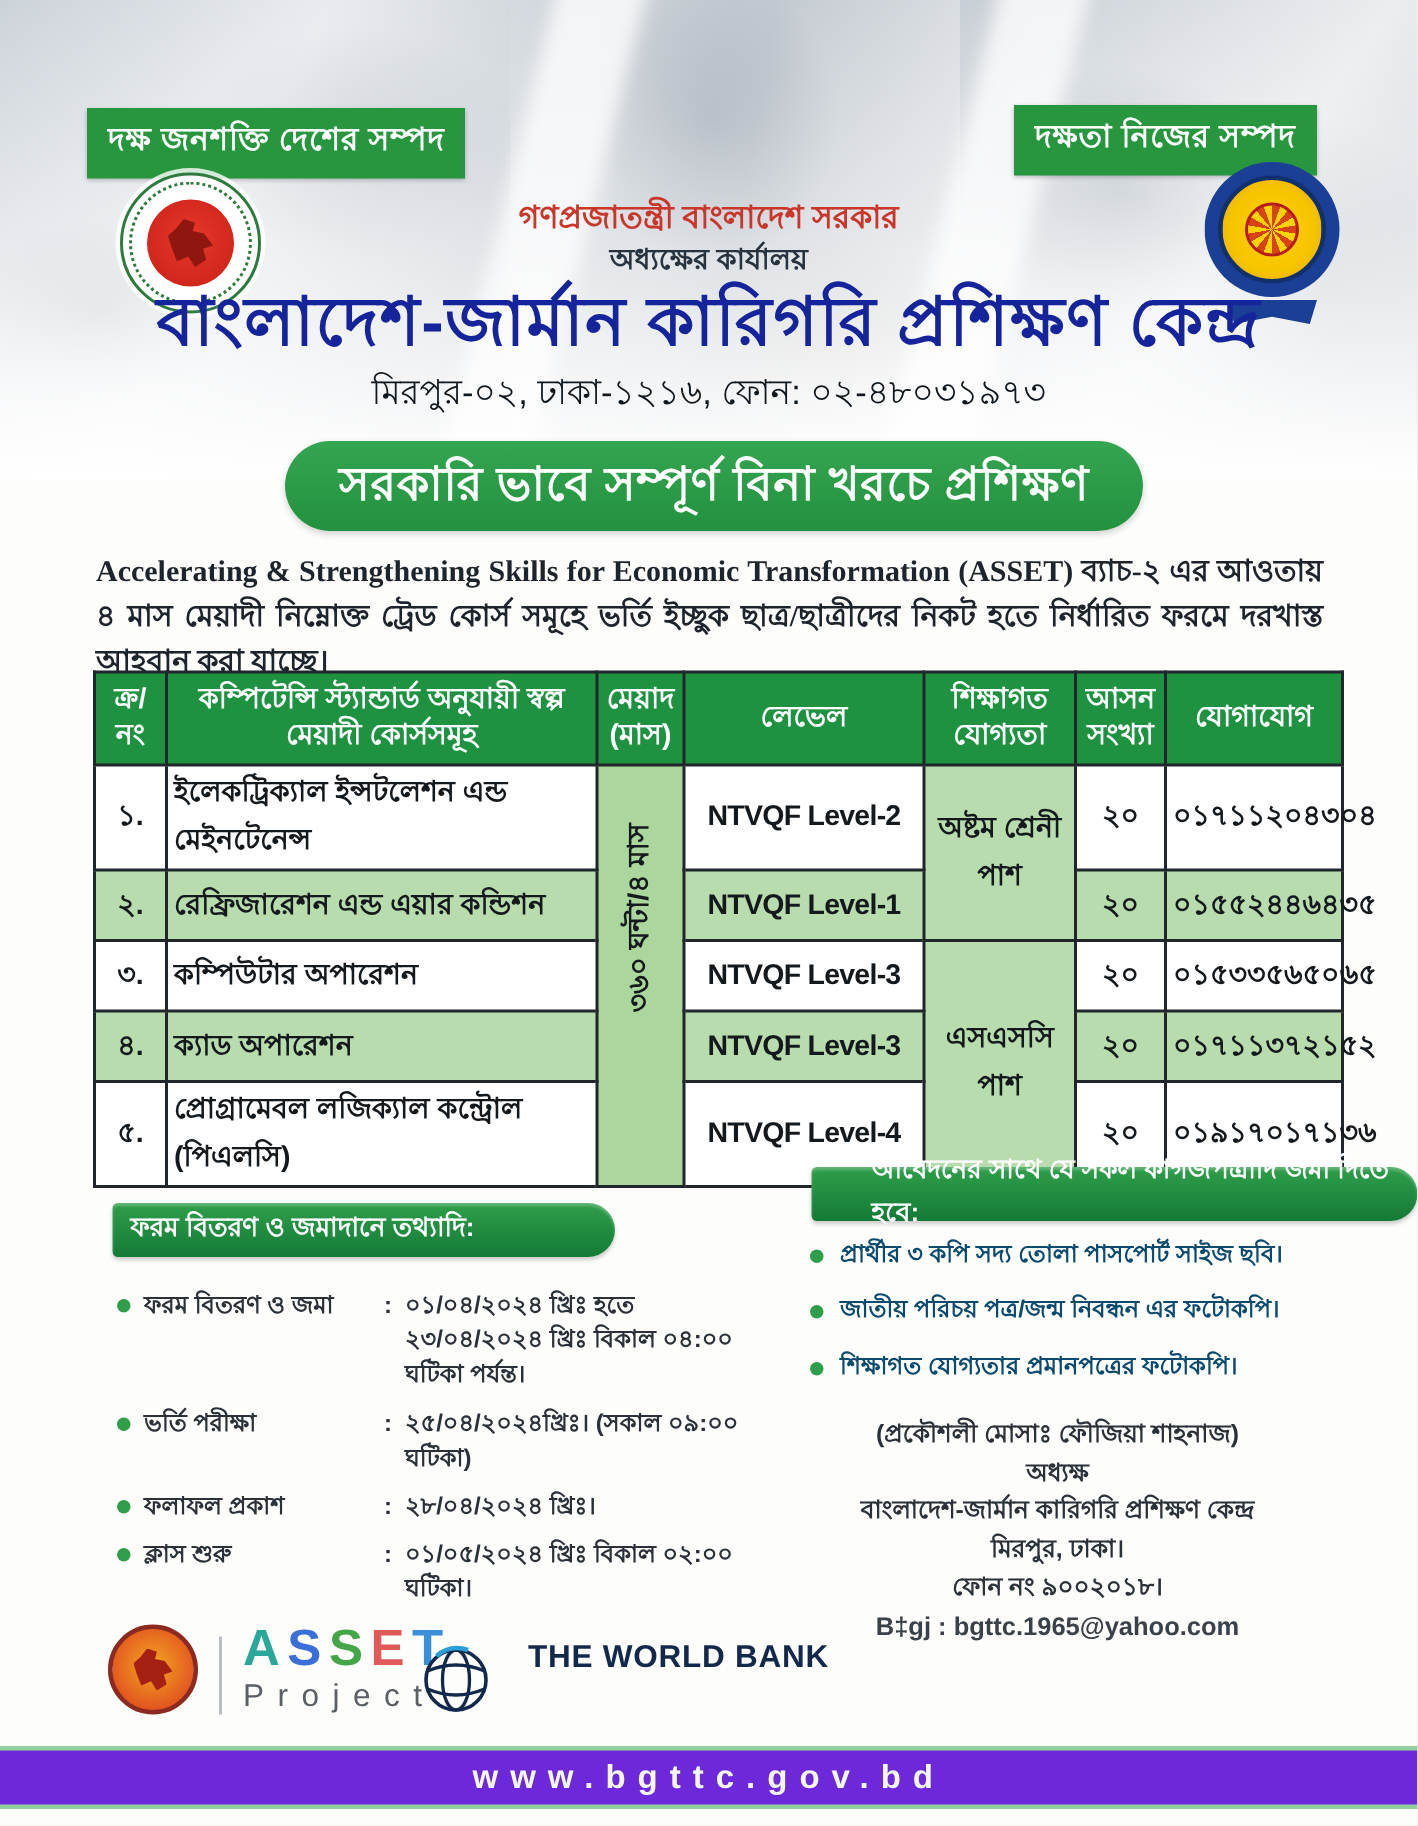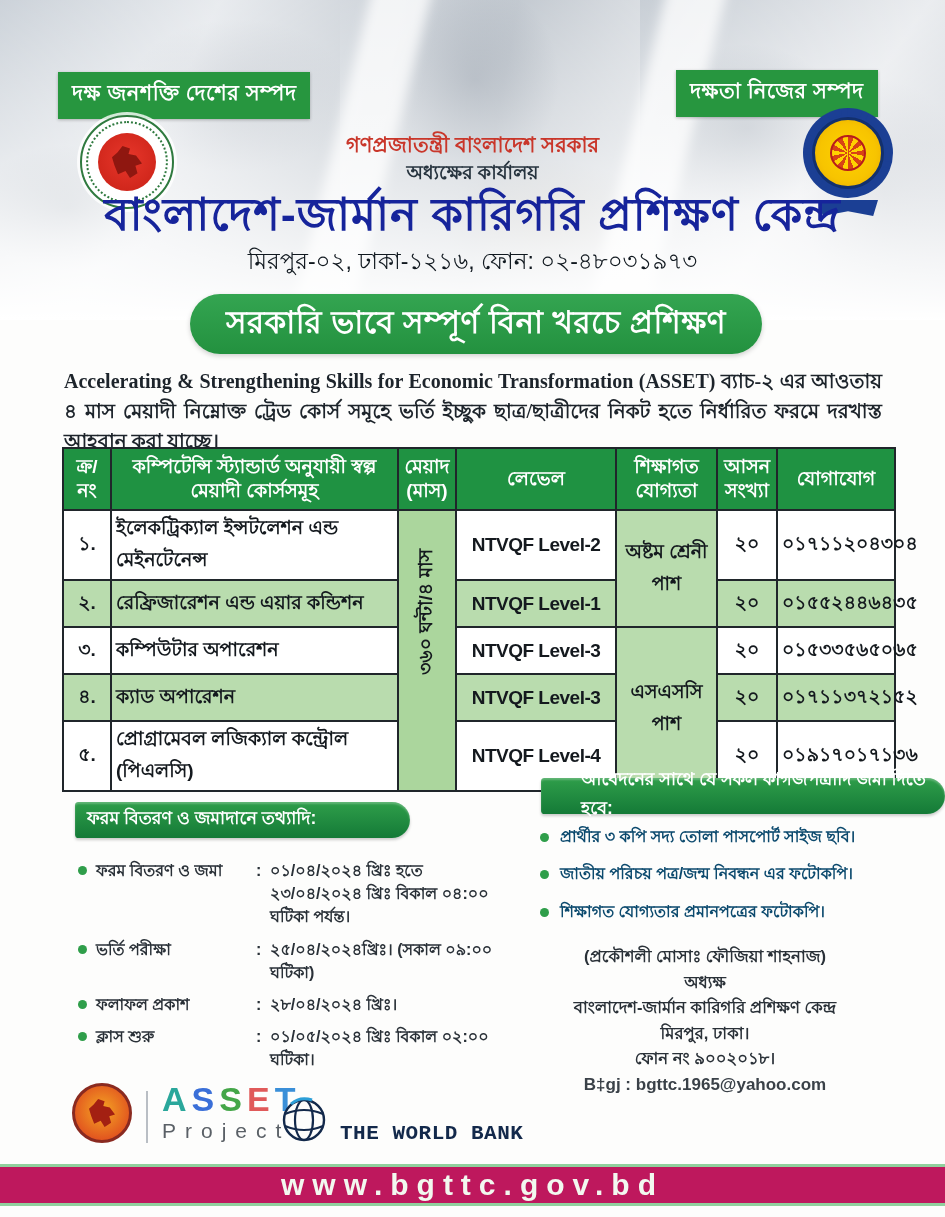--- a/index.html
+++ b/index.html
@@ -141,28 +141,28 @@
     clip-path:polygon(35% 0%, 60% 8%, 55% 25%, 80% 30%, 100% 55%, 78% 62%, 85% 85%, 60% 100%, 45% 78%, 20% 88%, 8% 60%, 0% 35%, 18% 20%); }
   .asset-divider { width:2px; height:52px; background:#b9bec4; margin:0 14px; }
   .asset-word { font-size:34px; font-weight:bold; letter-spacing:5px; line-height:1; }
   .asset-word span:nth-child(1){ color:#2aa79b; }
   .asset-word span:nth-child(2){ color:#3a6fd8; }
   .asset-word span:nth-child(3){ color:#44a648; }
   .asset-word span:nth-child(4){ color:#e05a5a; }
   .asset-word span:nth-child(5){ color:#3a8fd8; }
   .asset-sub { font-size:21px; color:#5a6066; letter-spacing:9px; margin-top:3px; }
 
-  .wb-logo { position:absolute; left:278px; top:1093px; display:flex; align-items:flex-end; gap:10px;font-family:Liberation Mono, monospace; }
+  .wb-logo { position:absolute; left:278px; top:1093px; display:flex; align-items:flex-start; gap:22px; }
   .wb-text { font-size:21px; font-weight:bold; color:#13294b; letter-spacing:.5px; }
 
   
   .footer-bar { position:absolute; left:0; top:1164px; width:945px; height:42px;
-    background:#be185d; border-top:3px solid #90d09d; border-bottom:3px solid #90d09d;
+    background:#6d28d9; border-top:3px solid #90d09d; border-bottom:3px solid #90d09d;
     display:flex; align-items:center; justify-content:center;
-    color:#f2f8ef; font-weight:bold; font-size:30px; letter-spacing:8px; }
+    color:#f2f8ef; font-weight:bold; font-size:22px; letter-spacing:8px; }
 </style>
 </head>
 <body>
 
 <div class="poster">
 
   <div class="collage">
     <div class="photo photo-1"></div>
     <div class="photo photo-2"></div>
     <div class="photo photo-3"></div>

